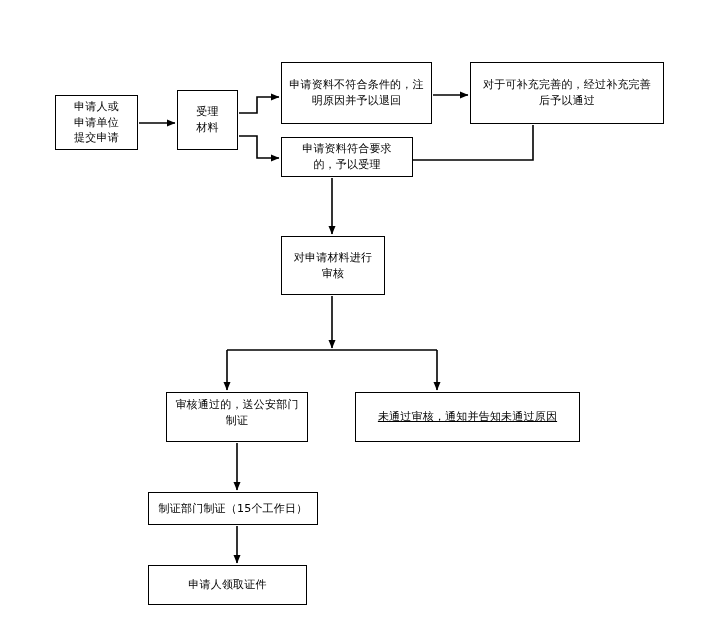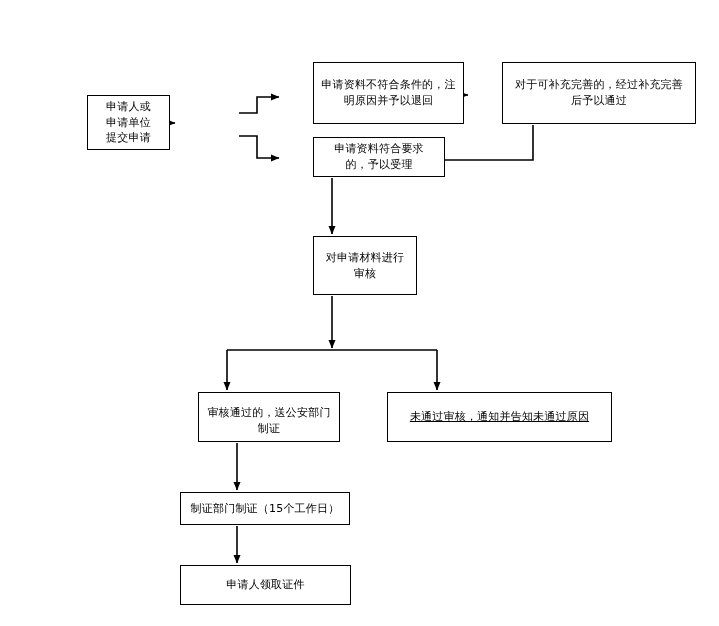--- a/index.html
+++ b/index.html
@@ -32,22 +32,21 @@
     border: 1px solid #000000;
     background: #ffffff;
     display: flex;
     align-items: center;
     justify-content: center;
     text-align: center;
     color: #000000;
     font-size: 11px;
     line-height: 1.45;
     letter-spacing: 0.2px;
-    padding: 4px 4px;
-    margin-left: 32px;
+    padding: 12px 4px;
   }
   .node .node-label {
     display: block;
     white-space: pre-line;
   }
   .node.align-left-ish {
     justify-content: center;
   }
   .node.align-left-ish .node-label {
     text-align: left;
@@ -104,20 +103,24 @@
       <line x1="237" y1="526" x2="237" y2="563" stroke="#000000" stroke-width="1.6" marker-end="url(#arrowhead)"></line>
     </g>
   </svg>
 
   <div class="node align-left-ish" id="node-apply" style="left: 55px; top: 95px; width: 83px; height: 55px;">
     <span class="node-label">申请人或
 申请单位
 提交申请</span>
   </div>
 
+  <div class="node align-left-ish" id="node-accept-materials" style="left: 177px; top: 90px; width: 61px; height: 60px;">
+    <span class="node-label">受理
+材料</span>
+  </div>
 
   <div class="node" id="node-not-qualified" style="left: 281px; top: 62px; width: 151px; height: 62px;">
     <span class="node-label">申请资料不符合条件的，注
 明原因并予以退回</span>
   </div>
 
   <div class="node" id="node-can-supplement" style="left: 470px; top: 62px; width: 194px; height: 62px;">
     <span class="node-label">对于可补充完善的，经过补充完善
 后予以通过</span>
   </div>
@@ -138,17 +141,17 @@
   </div>
 
   <div class="node" id="node-review-failed" style="left: 355px; top: 392px; width: 225px; height: 50px; text-decoration: underline;">
     <span class="node-label">未通过审核，通知并告知未通过原因</span>
   </div>
 
   <div class="node" id="node-make-certificate" style="left: 148px; top: 492px; width: 170px; height: 33px;">
     <span class="node-label">制证部门制证（15个工作日）</span>
   </div>
 
-  <div class="node" id="node-collect-certificate" style="left: 148px; top: 565px; width: 171px; height: 40px;">
+  <div class="node" id="node-collect-certificate" style="left: 148px; top: 565px; width: 159px; height: 40px;">
     <span class="node-label">申请人领取证件</span>
   </div>
 
 </div>
 
 </body></html>

